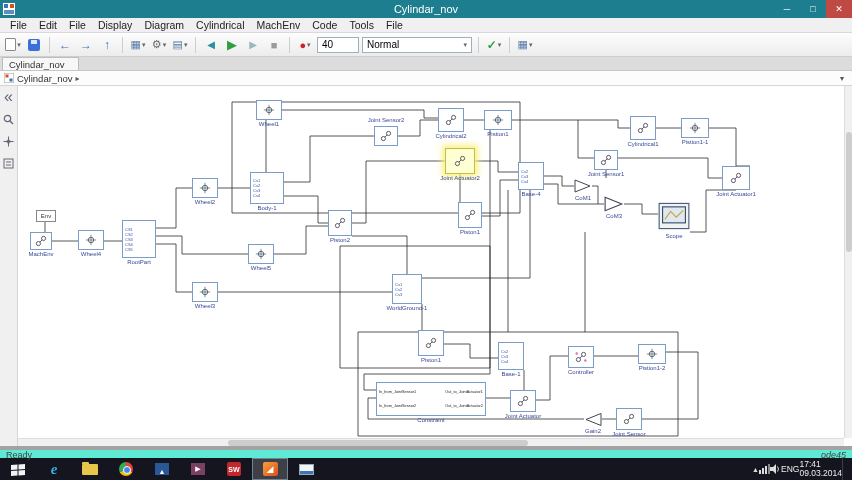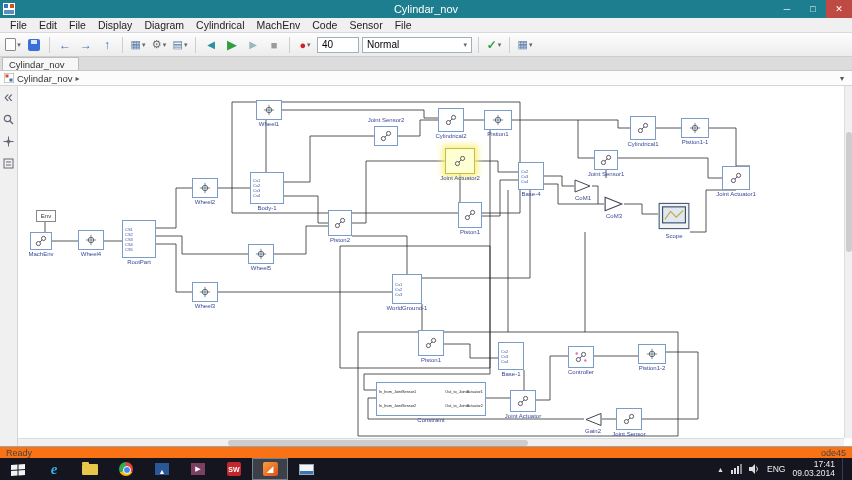--- a/index.html
+++ b/index.html
@@ -68,43 +68,43 @@
   .blk .sub-col span { font-size:3.8px; line-height:5px; color:#222; white-space:nowrap; }
   .blk .sub-col.right span { text-align:right; }
   .blk-label { position:absolute; width:84px; text-align:center; font-size:6px; line-height:7px; color:#3a4796; pointer-events:none; }
 
   .vscroll { position:absolute; right:0; top:0; width:8px; height:352px; background:#f0f0f0; border-left:1px solid #ddd; }
   .vscroll .thumb { position:absolute; top:46px; left:1px; width:6px; height:120px; background:#cdcdcd; border-radius:3px; }
   .hscroll { position:absolute; left:0; bottom:0; width:826px; height:8px; background:#f0f0f0; border-top:1px solid #ddd; }
   .hscroll .thumb { position:absolute; left:210px; top:1px; width:300px; height:6px; background:#cdcdcd; border-radius:3px; }
 
   
-  .statusbar { height:12px; background:#f97316; border-top:1px solid #a3a3a3; position:relative; display:flex; align-items:flex-end; font-size:9px; color:#444; padding:0 6px; }
+  .statusbar { height:12px; background:#5eead4; border-top:4px solid #a3a3a3; position:relative; display:flex; align-items:flex-start; font-size:9px; color:#444; padding:0 6px; }
   .status-zoom { position:absolute; left:0; right:0; text-align:center; }
-  .status-solver { margin-left:auto; }
+  .status-solver { margin-left:auto;font-style:italic; }
 
   
   .taskbar { height:22px; background:#15151f; display:flex; align-items:center; color:#eee; }
   .tb-item { width:36px; height:22px; display:flex; align-items:center; justify-content:center; }
   .tb-item.active { background:rgba(255,255,255,0.18); border:1px solid rgba(160,200,220,0.5); }
   .tb-ie { color:#35b1e6; font-size:15px; font-style:italic; font-weight:bold; font-family:"Liberation Serif", serif; }
   .tb-folder { width:16px; height:11px; background:#e8c64a; border-radius:1px; position:relative; }
   .tb-folder:before { content:""; position:absolute; top:-2px; left:0; width:7px; height:2px; background:#e8c64a; border-radius:1px 1px 0 0; }
   .tb-chrome { width:14px; height:14px; border-radius:50%; background:conic-gradient(#ea4335 0 33%, #fbbc05 33% 66%, #34a853 66% 100%); position:relative; }
   .tb-chrome:after { content:""; position:absolute; left:4px; top:4px; width:6px; height:6px; border-radius:50%; background:#4285f4; border:1px solid #fff; }
   .tb-photos { width:14px; height:12px; background:#2b5797; display:flex; align-items:flex-end; justify-content:center; color:#fff; font-size:7px; }
   .tb-media { width:14px; height:12px; background:#7b3f61; display:flex; align-items:center; justify-content:center; color:#fff; font-size:7px; }
   .tb-sw { width:14px; height:14px; background:#c4262e; color:#fff; font-size:7px; font-weight:bold; display:flex; align-items:center; justify-content:center; border-radius:2px; }
   .tb-matlab { width:15px; height:14px; background:linear-gradient(135deg,#f9a13a,#d94f1e); border-radius:2px; display:flex; align-items:center; justify-content:center; color:#fff; font-size:9px; }
   .tb-present { width:15px; height:11px; background:#f4f4f4; border:1px solid #9ab; display:flex; align-items:flex-end; }
   .tb-present i { display:block; width:100%; height:3px; background:#3b74b8; }
-  .tray { margin-left:auto; display:flex; align-items:center; gap:7px; padding-right:6px; }
+  .tray { margin-left:auto; display:flex; align-items:center; padding-right:6px; }
   .tray-caret { font-size:7px; color:#ddd; }
   .tray-lang { font-size:8.5px; color:#eee; }
-  .tray-clock { display:flex; flex-direction:column; align-items:flex-end; font-size:8.5px; line-height:9px; color:#eee; }
+  .tray-clock { display:flex; flex-direction:column; align-items:flex-start; font-size:8.5px; line-height:9px; color:#eee; }
   .show-desktop { width:4px; height:22px; border-left:1px solid #3a3a4a; }
 </style>
 </head>
 <body>
 
 <div id="root">
 
   <div class="titlebar">
     <span class="app-icon">
       <svg width="12" height="12" viewBox="0 0 12 12">
@@ -124,21 +124,21 @@
 
   <div class="menubar">
       <span class="menu-item">File</span>
       <span class="menu-item">Edit</span>
       <span class="menu-item">File</span>
       <span class="menu-item">Display</span>
       <span class="menu-item">Diagram</span>
       <span class="menu-item">Cylindrical</span>
       <span class="menu-item">MachEnv</span>
       <span class="menu-item">Code</span>
-      <span class="menu-item">Sensor</span>
+      <span class="menu-item">Tools</span>
       <span class="menu-item">File</span>
     </div>
 
   <div class="toolbar">
     <span class="tbtn">
         <span class="ico-page"></span>
         <span class="caret">▾</span>
       </span>
     <span class="tbtn">
         <span class="ico-save"></span>

